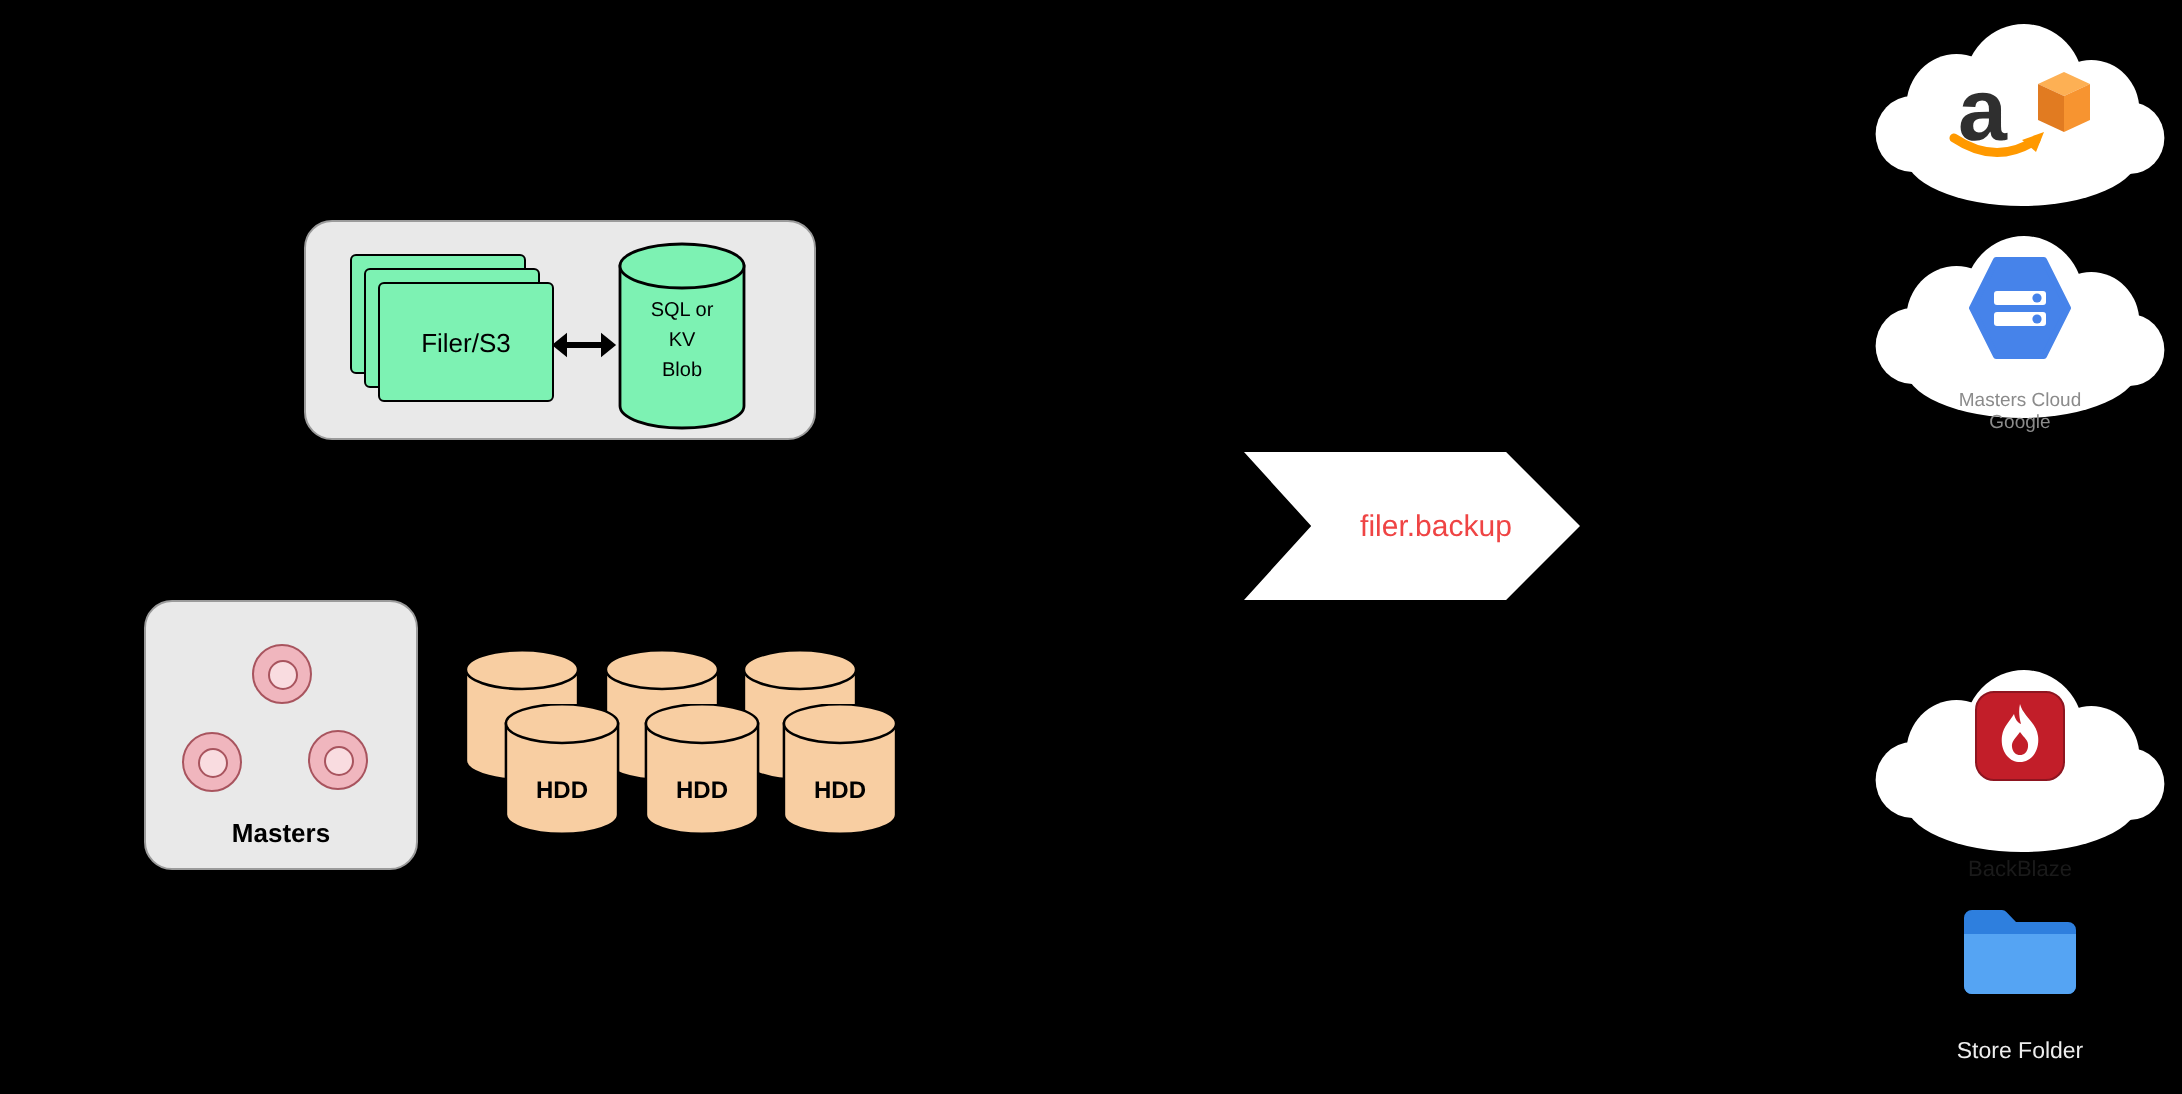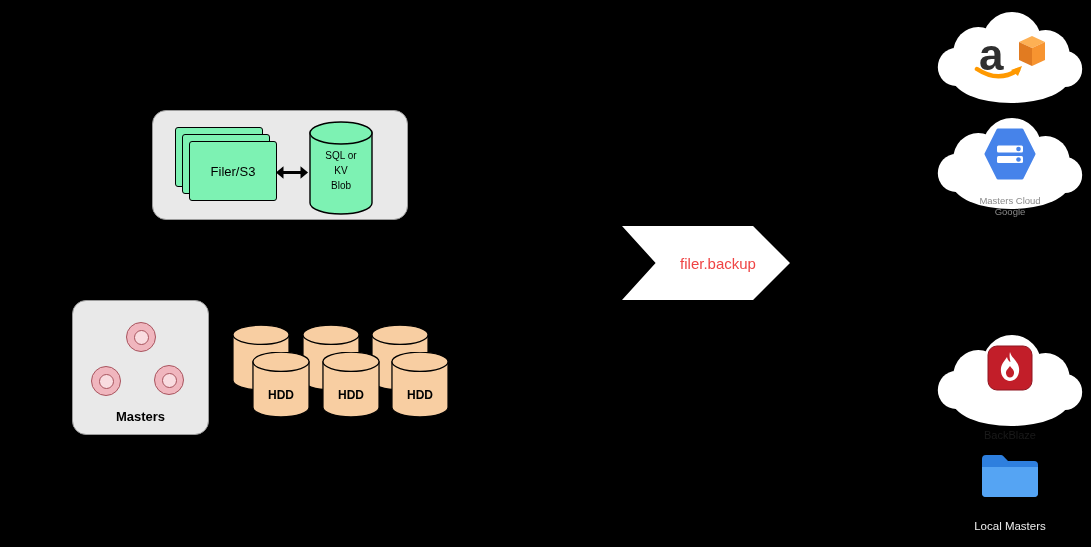--- a/index.html
+++ b/index.html
@@ -200,16 +200,16 @@
       <path d="M23 21 C 25 24 27.5 25 27 28.5 C 26.6 31.3 25 32.5 23 32.5 C 21 32.5 19.4 31.3 19 28.5 C 18.6 25.5 21 24 23 21 Z" style="fill:var(--backblaze-red)"></path>
     </svg>
     <div class="dest-label" style="top:75px;margin-top:24px;">BackBlaze</div>
   </div>
 
   <div class="dest" style="top:448px;height:90px;">
     <svg class="dest-icon" style="top:2px;" viewBox="0 0 62 52" width="62" height="52">
       <path d="M3 9 a4 4 0 0 1 4 -4 h15 a3 3 0 0 1 2.2 1 l4.8 5 h26 a4 4 0 0 1 4 4 v28 a4 4 0 0 1 -4 4 H7 a4 4 0 0 1 -4 -4 Z" style="fill:var(--folder-blue-dark)"></path>
       <path d="M3 17 h56 v26 a4 4 0 0 1 -4 4 H7 a4 4 0 0 1 -4 -4 Z" style="fill:var(--folder-blue)"></path>
     </svg>
-    <div class="dest-label local-label" style="top:72px;">Local Masters</div>
+    <div class="dest-label local-label" style="top:72px;">Store Folder</div>
   </div>
 
 </div>
 
 </body></html>

